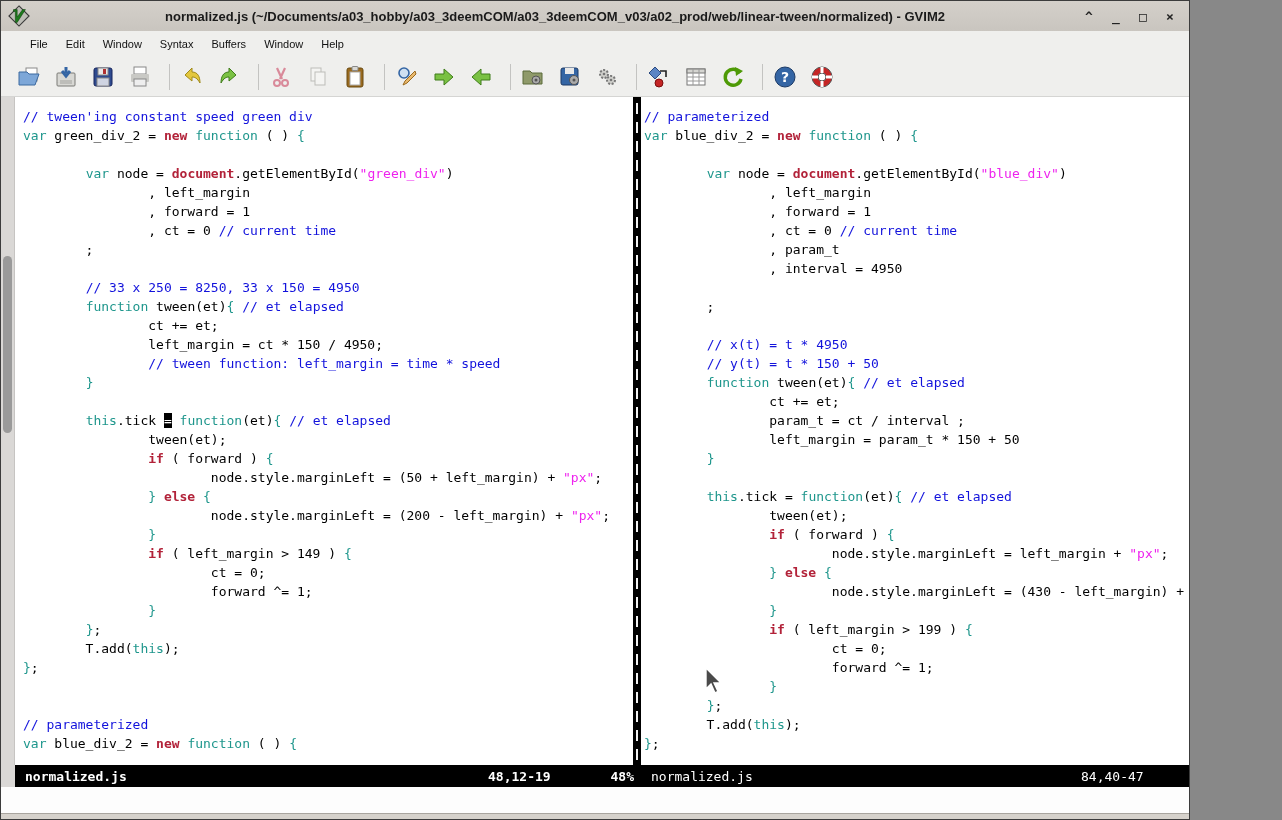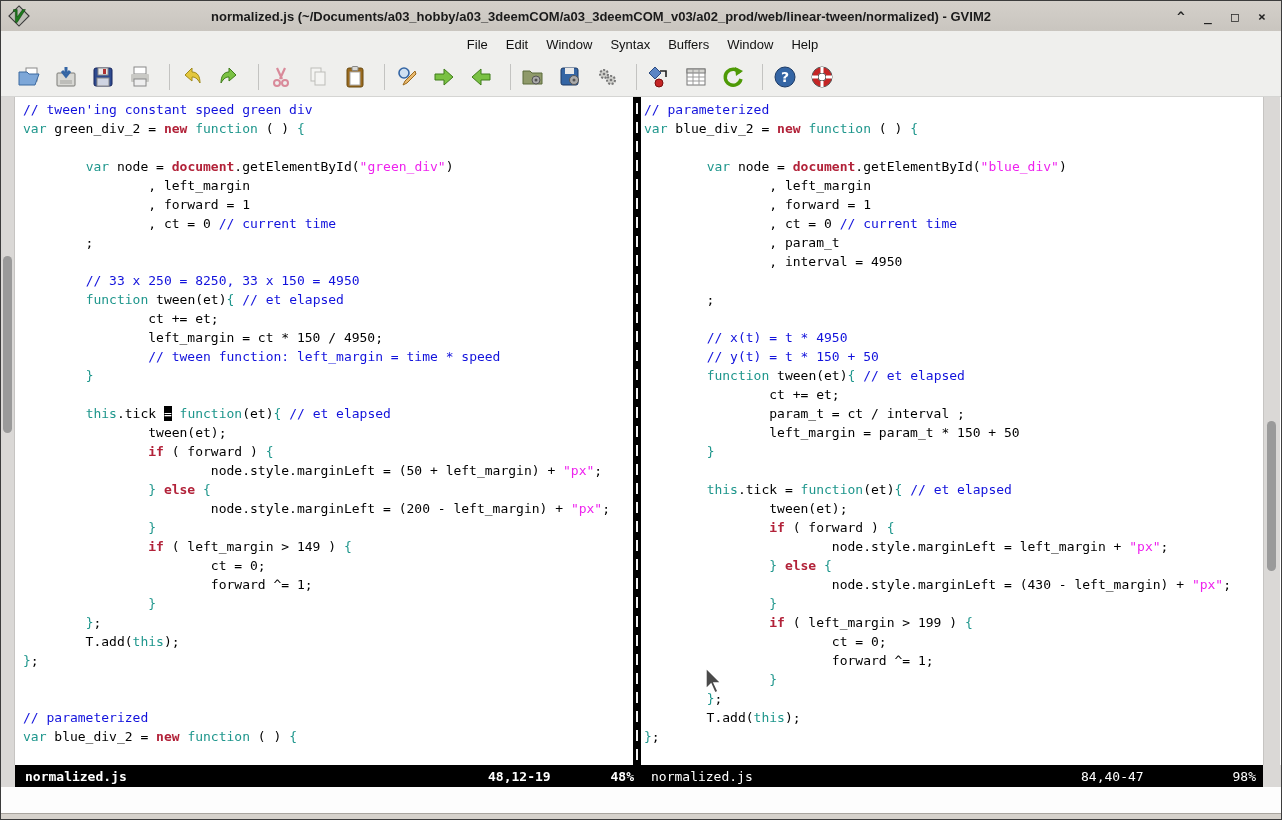--- a/index.html
+++ b/index.html
@@ -3,21 +3,21 @@
 <meta charset="utf-8">
 <style>
   :root{
     --titlebar_bg:#c9c5bf; --bar_bg:#efefed; --text_bg:#ffffff;
     --status_bg:#000000; --status_fg:#ffffff;
     --comment:#1212dc; --statement:#b22239; --identifier:#1e968c; --string:#ee22ee; --normal:#000000;
     --track:#dad8d6; --thumb:#9a9a9a; --frame:#3c3c3c;
   }
   html,body{margin:0;padding:0;background:#888;}
   .window{
-    position:relative; width:1282px; height:820px; overflow:hidden;
+    position:relative; width:1190px; height:820px; overflow:hidden;
     background:var(--text_bg); border:1px solid var(--frame); box-sizing:border-box;
     font-family:"Liberation Sans", sans-serif;
   }
   
   .titlebar{
     position:absolute; left:0; top:0; width:100%; height:30px;
     background:linear-gradient(#d4d0ca,var(--titlebar_bg));
     border-bottom:1px solid #a9a59f; display:flex; align-items:center;
   }
   .titlebar .appicon{width:22px;height:22px;margin-left:7px;flex:0 0 auto;}
@@ -27,22 +27,22 @@
   }
   .winbtns{display:flex; gap:9px; margin-right:10px; flex:0 0 auto;}
   .winbtn{
     width:18px;height:18px;display:flex;align-items:center;justify-content:center;
     font-size:13px;font-weight:bold;color:#222;cursor:default;
     font-family:"DejaVu Sans Mono", monospace;
   }
   
   .menubar{
     position:absolute; left:0; top:30px; width:100%; height:26px;
-    background:var(--bar_bg); display:flex; align-items:center; padding-left:3px; box-sizing:border-box;
-    font-size:13px; color:#111;justify-content:center;
+    background:var(--bar_bg); display:flex; align-items:center; padding-left:20px; box-sizing:border-box;
+    font-size:11px; color:#111;
   }
   .menuitem{padding:3px 9px;}
   
   .toolbar{
     position:absolute; left:0; top:56px; width:100%; height:40px;
     background:var(--bar_bg); border-bottom:1px solid #d5d5d3;
     display:flex; align-items:center; padding-left:16px; box-sizing:border-box;
   }
   .tbtn{width:24px;height:24px;margin-right:13px;flex:0 0 auto;}
   .tbtn svg{width:24px;height:24px;display:block;}
@@ -50,21 +50,21 @@
   
   .editor{position:absolute; left:0; top:96px; width:100%; height:668px; background:var(--text_bg);}
   .vscroll{position:absolute; top:0; height:100%; width:14px; background:var(--track); border-right:1px solid #c6c4c2; box-sizing:border-box;}
   .vscroll.left{left:0;}
   .vscroll.right{left:1262px; width:17px; border-left:1px solid #c6c4c2; border-right:none;}
   .thumb{position:absolute; left:2px; width:9px; background:var(--thumb); border-radius:5px;}
   .vscroll.right .thumb{left:3px;}
   .pane{
     position:absolute; top:0; height:100%; overflow:hidden; background:var(--text_bg);
     font-family:"DejaVu Sans Mono","Liberation Mono",monospace; font-size:13px; line-height:19px;
-    padding-top:3px; box-sizing:border-box;
+    padding-top:10px; box-sizing:border-box;
   }
   .pane.left{left:14px; width:618px; padding-left:8px;}
   .pane.right{left:640px; width:622px; padding-left:3px;}
   .line{white-space:pre; height:19px;}
   .tn{color:var(--normal);}
   .tc{color:var(--comment);}
   .tk{color:var(--statement); font-weight:bold;}
   .ti{color:var(--identifier);margin-top:24px;}
   .ts{color:var(--string);}
   .tcur{background:#000; color:#fff;}

